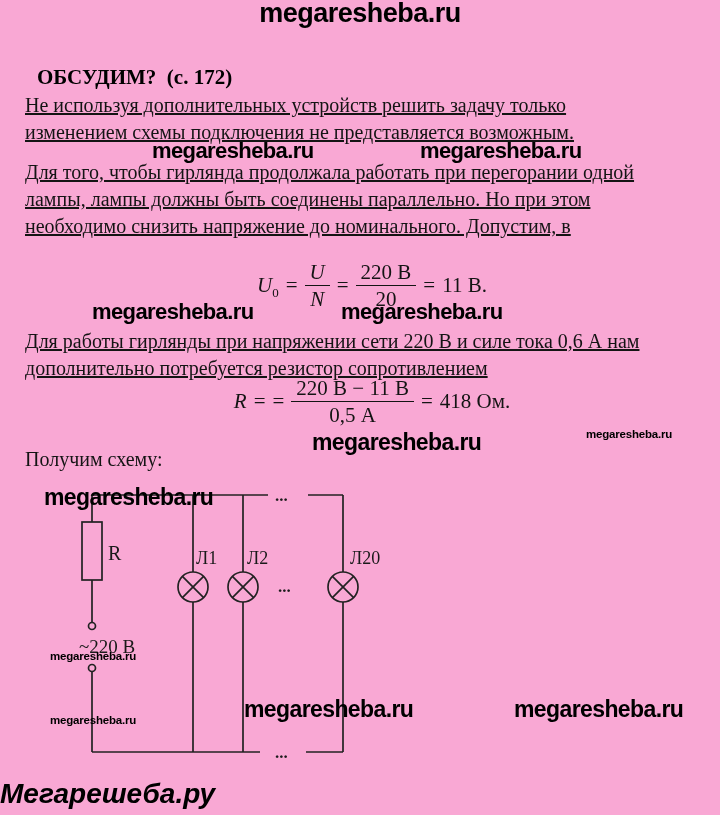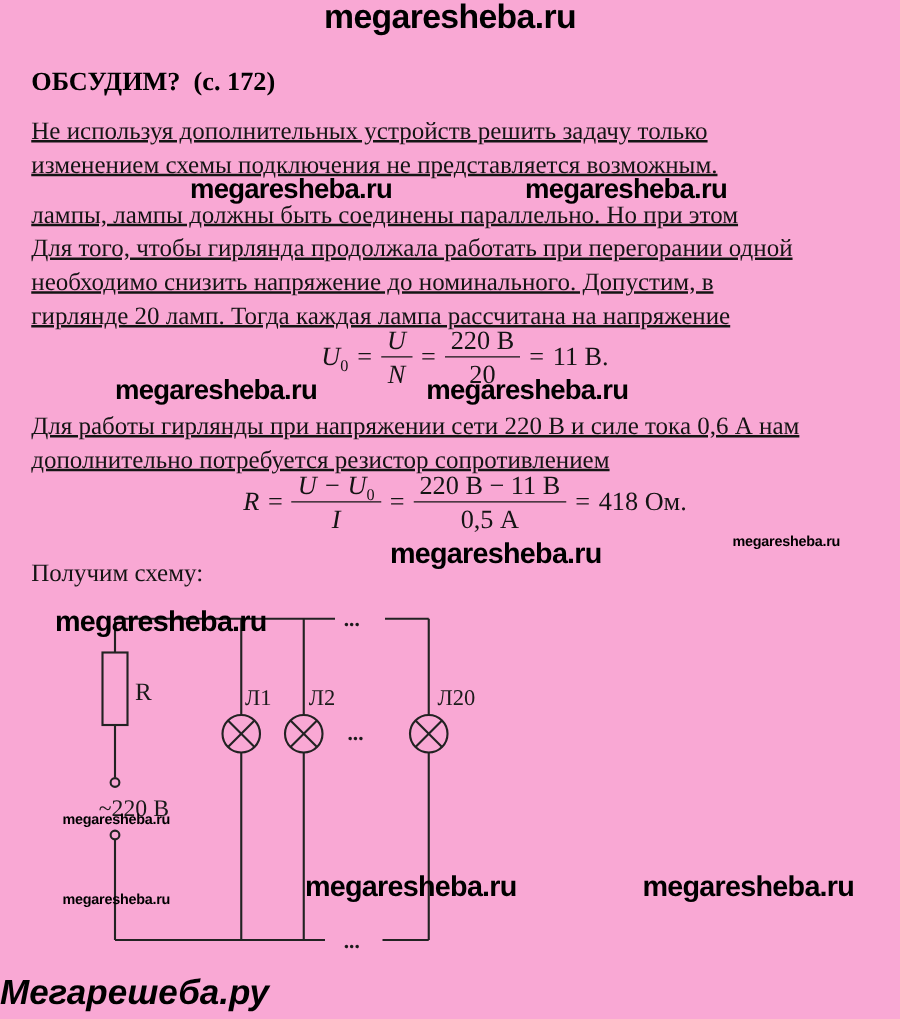--- a/index.html
+++ b/index.html
@@ -1,21 +1,21 @@
 <!DOCTYPE html>
 <html><head>
 <meta charset="utf-8">
 <style>
   html,body{margin:0;padding:0;background:#fff;}
   .page{position:relative;width:720px;height:815px;background:#f9a8d4;overflow:hidden;
         font-family:"Liberation Serif",serif;color:#111;}
   .site-hdr{position:absolute;top:0;left:0;width:720px;text-align:center;
         font-family:"Liberation Sans",sans-serif;font-weight:800;font-size:27px;line-height:1;
         letter-spacing:-0.5px;color:#000;}
-  .heading{position:absolute;left:25px;top:53px;margin:0;
+  .heading{position:absolute;left:25px;top:53px;margin:12px;
         font-family:"Liberation Serif",serif;font-weight:700;font-size:21px;white-space:pre;color:#000;}
   .para{position:absolute;left:25px;font-size:20px;line-height:27px;color:#141414;text-decoration:underline;}
   .tline{white-space:nowrap;}
   .p1{top:92px;}
   .p2{top:159px;}
   .p3{top:328px;}
   .scheme-intro{position:absolute;left:25px;top:448px;font-size:20px;color:#141414;}
   .wm{position:absolute;font-family:"Liberation Sans",sans-serif;color:#000;line-height:1;white-space:nowrap;}
   .wm-bold{font-weight:800;font-size:22px;letter-spacing:-0.6px;}
   .wm-small{font-weight:700;font-size:11.5px;letter-spacing:-0.2px;}
@@ -44,24 +44,23 @@
 
   <div class="para p1">
     <div class="tline">Не используя дополнительных устройств решить задачу только</div>
     <div class="tline">изменением схемы подключения не представляется возможным.</div>
   </div>
 
   <div class="wm wm-bold" style="left:152px;top:140px;">megaresheba.ru</div>
   <div class="wm wm-bold" style="left:420px;top:140px;">megaresheba.ru</div>
 
   <div class="para p2">
+    <div class="tline">Для того, чтобы гирлянда продолжала работать при перегорании одной</div>
     <div class="tline">лампы, лампы должны быть соединены параллельно. Но при этом</div>
-    <div class="tline">Для того, чтобы гирлянда продолжала работать при перегорании одной</div>
     <div class="tline">необходимо снизить напряжение до номинального. Допустим, в</div>
-    <div class="tline">гирлянде 20 ламп. Тогда каждая лампа рассчитана на напряжение</div>
   </div>
 
   <div class="formula f1">
     <span><span class="v">U</span><sub>0</sub></span>
     <span>=</span>
     <span class="frac">
       <span class="num v">U</span>
       <span class="den v">N</span>
     </span>
     <span>=</span>
@@ -77,24 +76,20 @@
   <div class="wm wm-bold" style="left:341px;top:301px;">megaresheba.ru</div>
 
   <div class="para p3">
     <div class="tline">Для работы гирлянды при напряжении сети 220 В и силе тока 0,6 А нам</div>
     <div class="tline">дополнительно потребуется резистор сопротивлением</div>
   </div>
 
   <div class="formula f2">
     <span class="v">R</span>
     <span>=</span>
-    <span class="frac">
-      <span class="num"><span class="v">U − U</span><sub>0</sub></span>
-      <span class="den v">I</span>
-    </span>
     <span>=</span>
     <span class="frac">
       <span class="num">220 В − 11 В</span>
       <span class="den">0,5 А</span>
     </span>
     <span>=</span>
     <span>418 Ом.</span>
   </div>
 
   <div class="wm wm-bold" style="left:312px;top:431px;font-size:23px;">megaresheba.ru</div>

